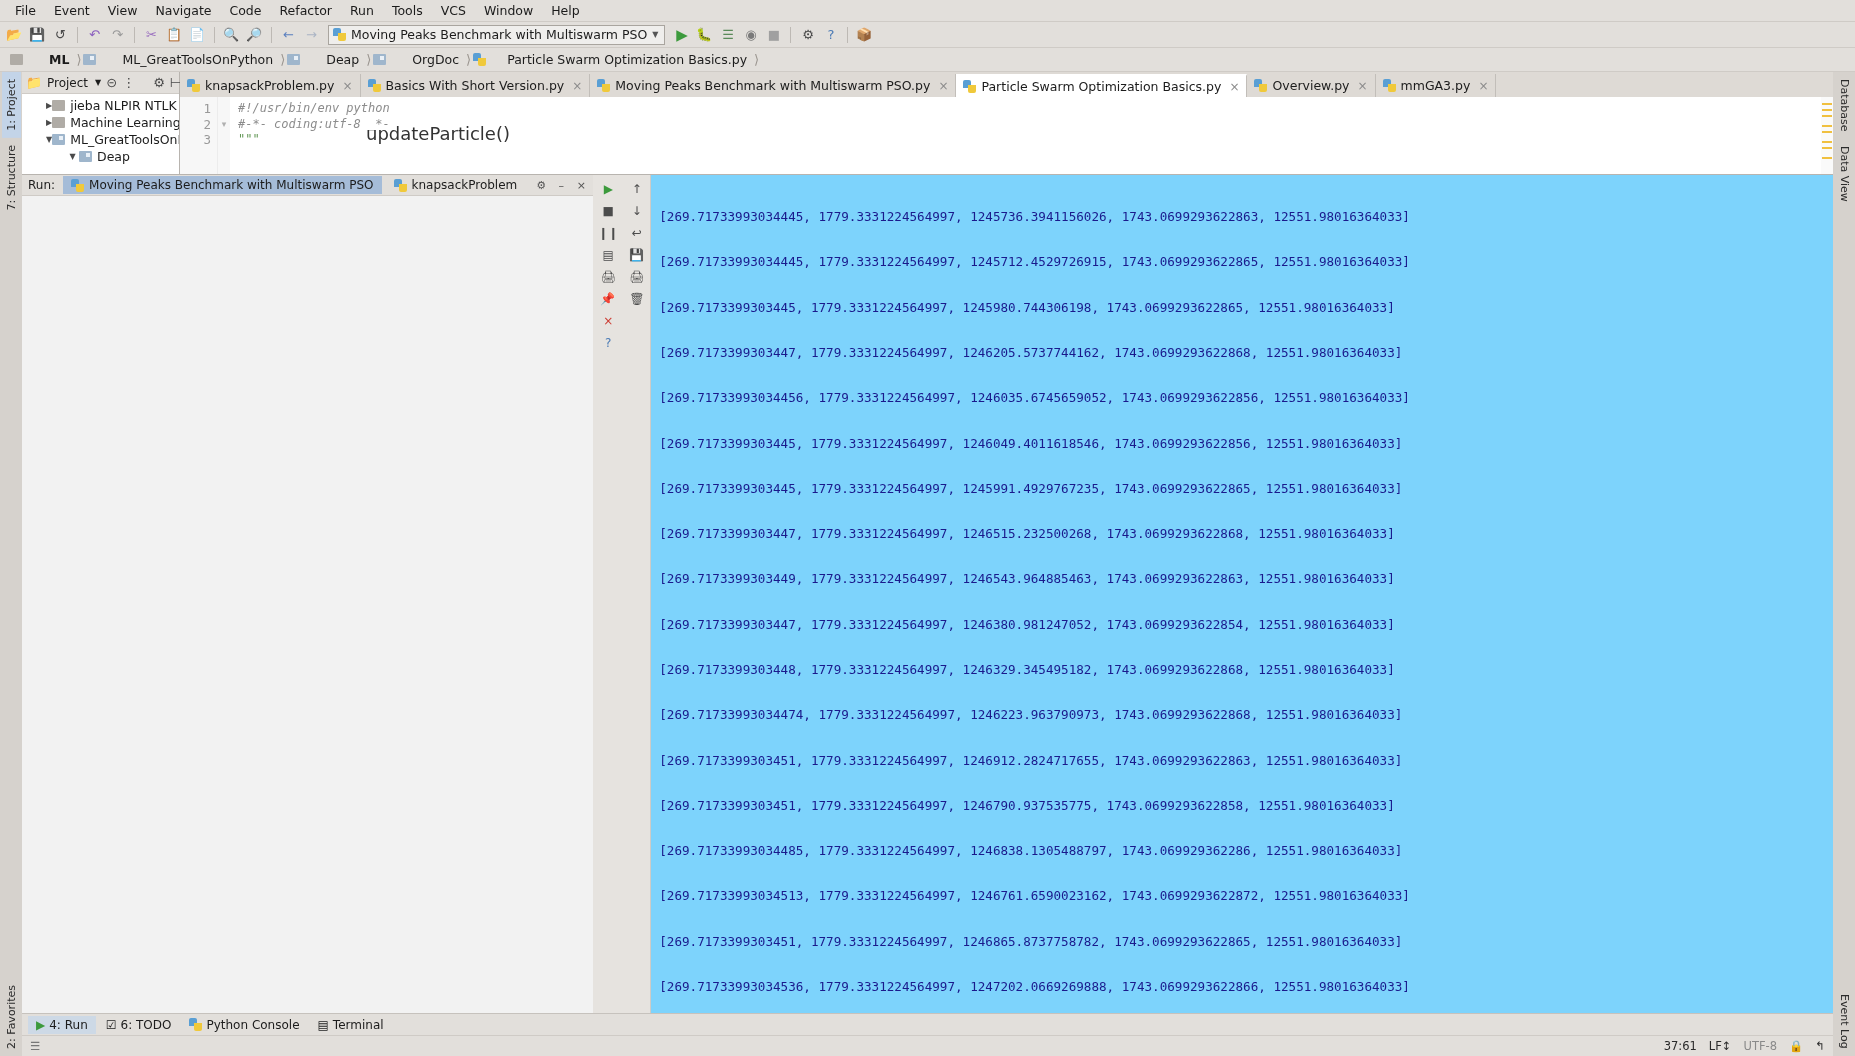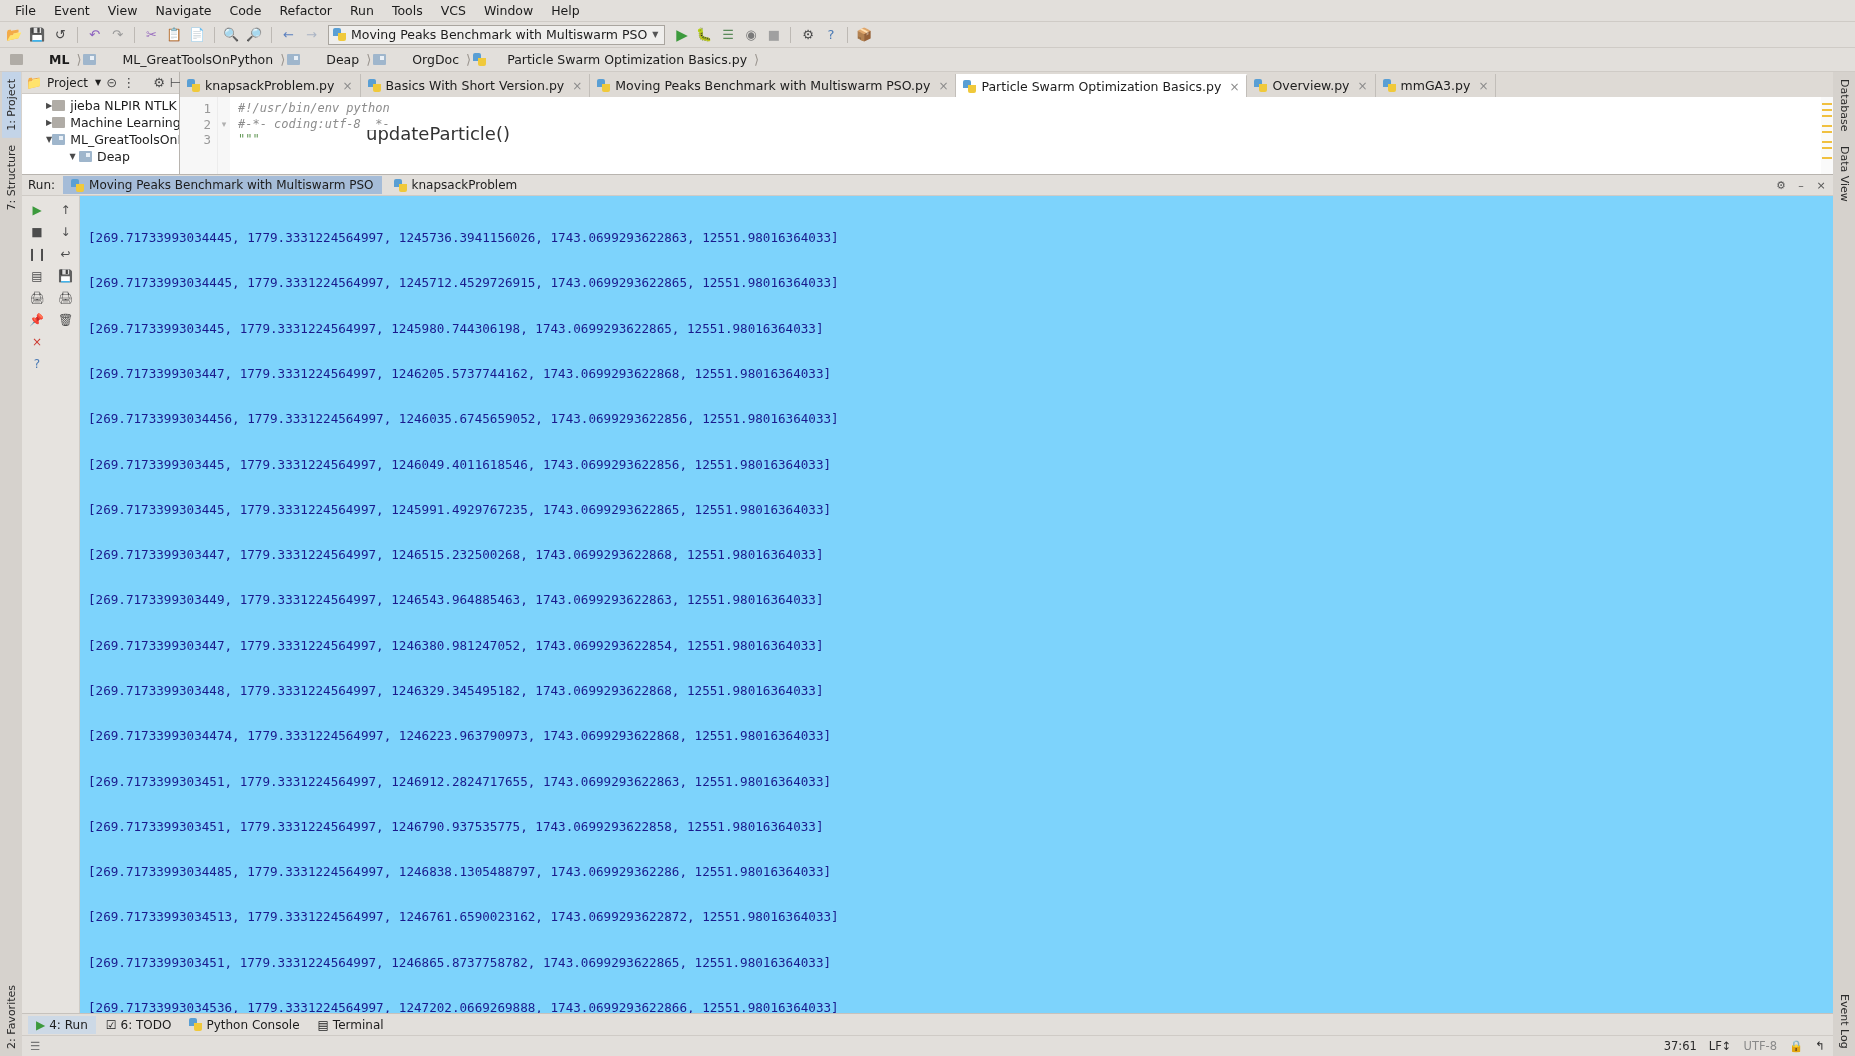--- a/index.html
+++ b/index.html
@@ -97,21 +97,21 @@
   .gutter { width: 38px; flex: 0 0 38px; background: #f7f7f7; text-align: right; padding: 4px 6px 0 0; color: #999; font-family: "DejaVu Sans Mono","Liberation Mono",monospace; font-size: 12.5px; line-height: 15.5px; border-right: 1px solid #ececec; }
   .foldcol { width: 12px; flex: 0 0 12px; background: #f7f7f7; padding-top: 4px; font-size: 9px; color: #b0b0b0; text-align: center; line-height: 15.5px; }
   .codelines { flex: 1 1 auto; padding: 4px 0 0 8px; font-family: "DejaVu Sans Mono","Liberation Mono",monospace; font-size: 12px; line-height: 15.5px; color: #808080; white-space: pre; }
   .codelines .comment { color: #8c8c8c; font-style: italic; }
   .codelines .doc { color: #629755; }
   .bcrumb2 { position: absolute; left: 186px; top: 26px; font-size: 18px; color: #333; font-family: "DejaVu Sans","Liberation Sans",sans-serif; }
   .scrollmark { position: absolute; right: 0; top: 0; width: 12px; height: 100%; background: #fafafa; }
   .scrollmark span { position: absolute; right: 1px; width: 10px; height: 2px; background: #f0c040; }
 
   
-  .runpanel { flex: 1 1 auto; display: flex; flex-direction: column; min-height: 0; background: #f2f2f2; }
+  .runpanel { flex: 1 1 auto; display: flex; flex-direction: row; min-height: 0; background: #f2f2f2; }
   .runheader {
     height: 21px; background: #e2dfdb; display: flex; align-items: center;
     gap: 4px; padding: 0 4px; flex: 0 0 21px; font-size: 12px; border-bottom: 1px solid #cfcbc6;
   }
   .runheader .runlbl { padding: 0 4px 0 2px; }
   .rtab { display: flex; align-items: center; gap: 5px; padding: 2px 8px; font-size: 12px; white-space: nowrap; }
   .rtab.sel { background: #a5bcd8; }
   .runheader .spacer { flex: 1 1 auto; }
   .runheader .rh-ico { width: 16px; text-align: center; color: #555; font-size: 11px; }
 

